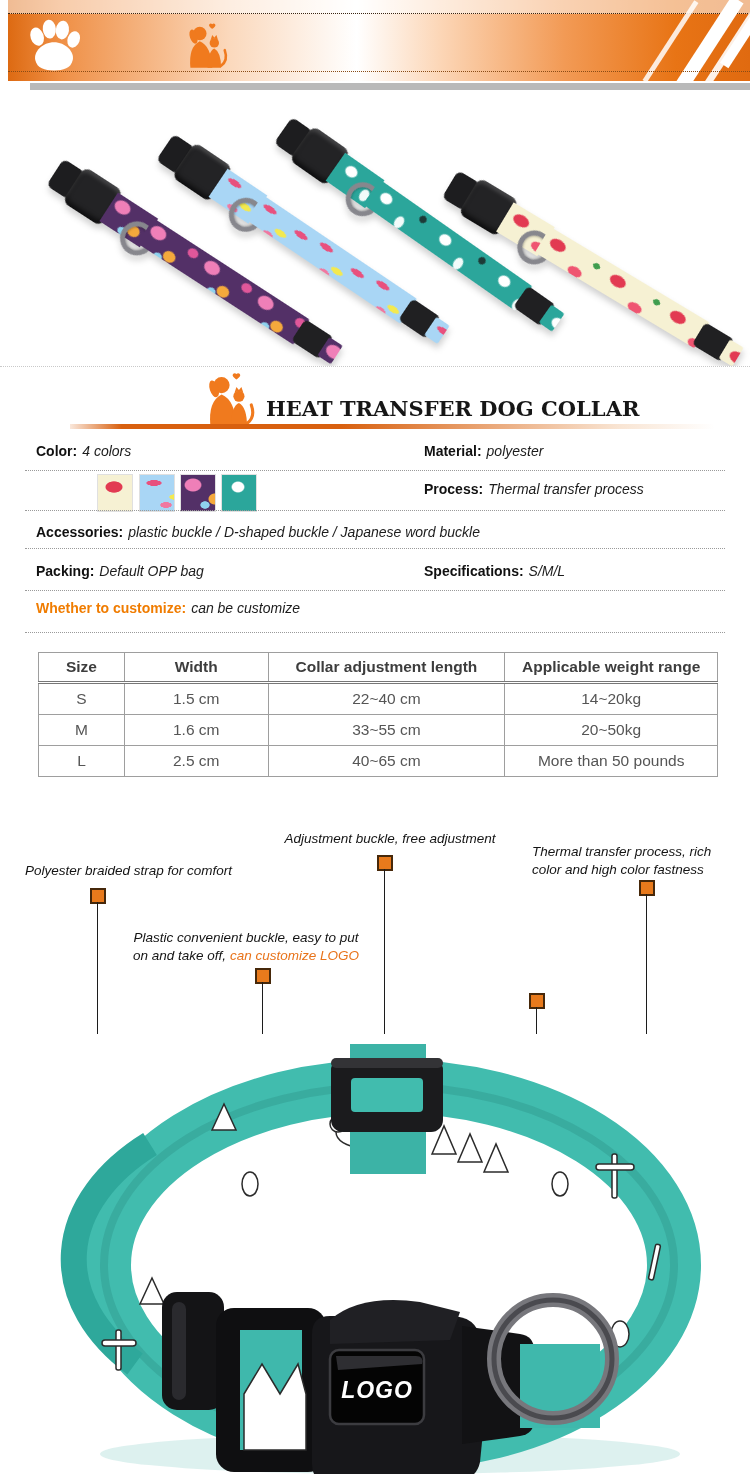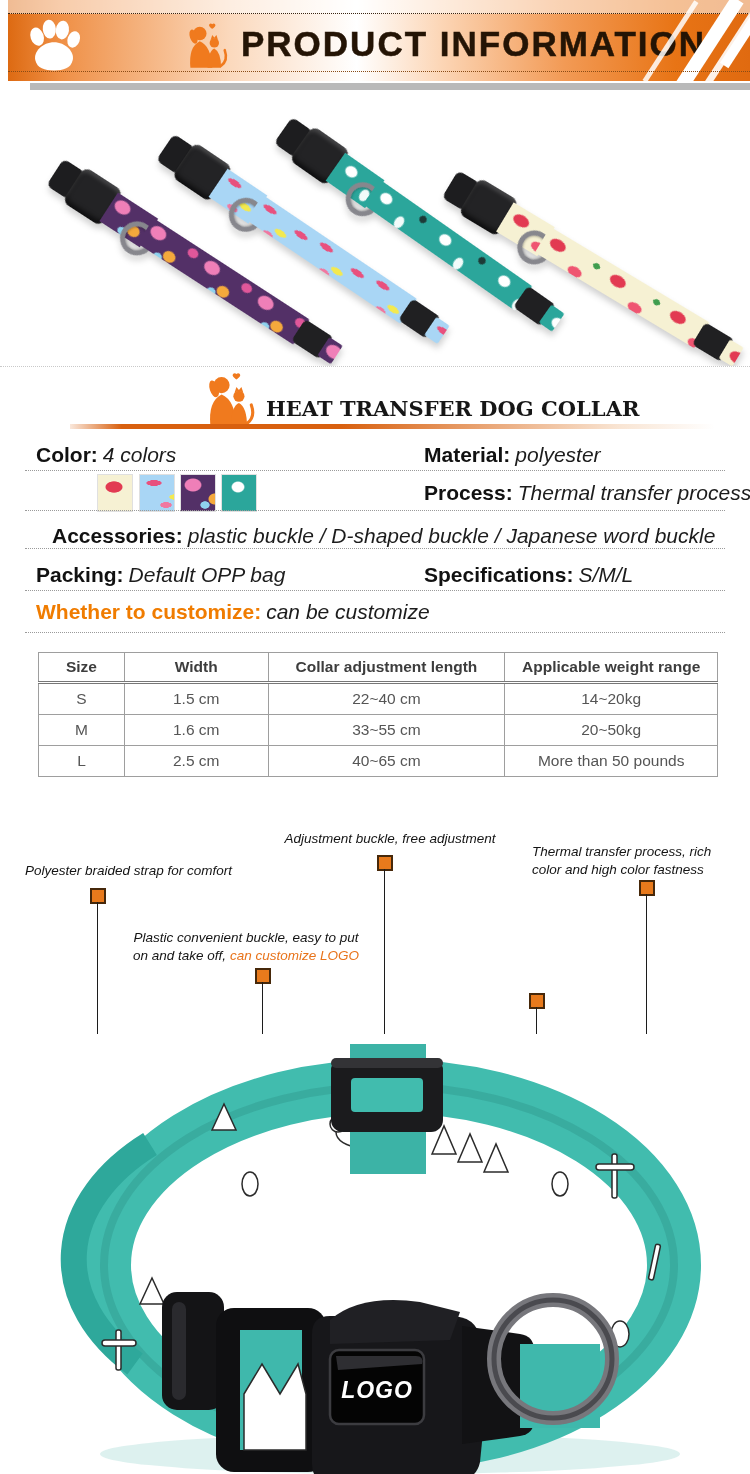--- a/index.html
+++ b/index.html
@@ -63,21 +63,21 @@
     background-size:70px 38px;}
 
   
   .sec-logo{position:absolute;left:198px;top:370px;width:62px;height:60px;}
   .sec-title{position:absolute;left:266px;top:396px;font-family:"DejaVu Serif","Liberation Serif",serif;
     font-weight:700;font-size:21px;letter-spacing:0px;color:#161616;}
   .sec-rule{position:absolute;left:70px;top:424px;width:645px;height:5px;
     background:linear-gradient(90deg,rgba(216,96,15,0.15) 0%,#d8600f 8%,#d8600f 42%,rgba(230,150,80,0.25) 85%,rgba(230,150,80,0) 100%);}
 
   
-  .spec{position:absolute;font-size:21px;white-space:nowrap;}
+  .spec{position:absolute;font-size:14px;white-space:nowrap;}
   .spec .lbl{font-weight:700;color:#111;}
   .spec .lbl.orange{color:#f07c00;}
   .spec .val{font-style:italic;color:#1c1c1c;margin-left:5px;}
   .dotline{position:absolute;left:25px;width:700px;border-top:1.5px dotted #9a9a9a;}
   .swatch{position:absolute;top:474px;width:34px;height:36px;border:1px solid #e0e0e0;}
 
   
   table.size{position:absolute;left:38px;top:652px;width:680px;border-collapse:collapse;
     font-size:15.5px;color:#555;}
   table.size th,table.size td{border:1.5px solid #9e9e9e;text-align:center;padding:0;}
@@ -115,21 +115,20 @@
         <circle cx="38" cy="22" r="13"></circle>
         <ellipse cx="26" cy="28" rx="7" ry="14" transform="rotate(-18 26 28)"></ellipse>
         <path d="M20 88 Q16 48 38 37 Q60 46 62 88 Z"></path>
         <circle cx="66" cy="40" r="9"></circle>
         <path d="M59 34 l3-9 l5 6 Z"></path>
           <path d="M73 34 l-3-9 l-5 6 Z"></path>
         <path d="M53 88 Q54 56 66 51 Q79 58 79 88 Z"></path>
         <path d="M79 84 Q93 74 86 54" fill="none" stroke="#f07a1e" stroke-width="5" stroke-linecap="round"></path>
       </g>
     </svg>
-    <div class="banner-title">PRODUCT INFORMATION</div>
     <div class="stripe s1"></div>
     <div class="stripe s2"></div>
     <div class="stripe s3"></div>
     <div class="stripe s4"></div>
     <div class="banner-botline"></div>
   </div>
   <div class="gray-strip"></div>
 
   <div class="photo-top">
     <div class="collar" style="left:55px;top:60px;transform:rotate(33deg);">
@@ -196,21 +195,21 @@
 
   <div class="swatch pat-melon" style="left:97px;"></div>
   <div class="swatch pat-blue" style="left:139px;"></div>
   <div class="swatch pat-purple" style="left:180px;"></div>
   <div class="swatch pat-teal" style="left:221px;"></div>
   <div class="spec" style="left:424px;top:481px;">
     <span class="lbl">Process:</span><span class="val">Thermal transfer process</span>
   </div>
   <div class="dotline" style="top:510px;"></div>
 
-  <div class="spec" style="left:52px;top:524px;">
+  <div class="spec" style="left:36px;top:524px;">
     <span class="lbl">Accessories:</span><span class="val">plastic buckle / D-shaped buckle / Japanese word buckle</span>
   </div>
   <div class="dotline" style="top:548px;"></div>
 
   <div class="spec" style="left:36px;top:563px;">
     <span class="lbl">Packing:</span><span class="val">Default OPP bag</span>
   </div>
   <div class="spec" style="left:424px;top:563px;">
     <span class="lbl">Specifications:</span><span class="val">S/M/L</span>
   </div>

